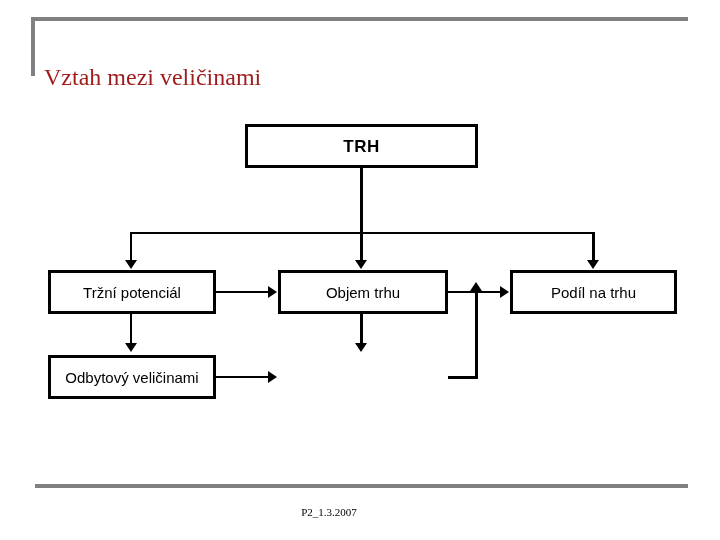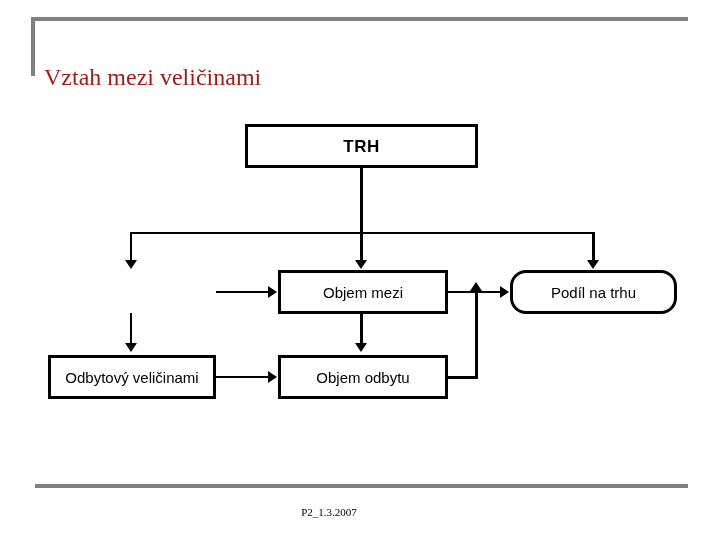--- a/index.html
+++ b/index.html
@@ -145,36 +145,36 @@
   <div class="title-rule-top"></div>
   <div class="title-rule-left"></div>
   <div class="slide-title">Vztah mezi veličinami</div>
 
   <div id="diagram">
 
     <div class="node root" style="left:245px; top:124px; width:233px; height:44px;">
       <span>TRH</span>
     </div>
 
+    <div class="node" style="left:48px; top:270px; width:168px; height:44px;">
+      <span>Tržní potenciál</span>
+    </div>
 
     <div class="node" style="left:278px; top:270px; width:170px; height:44px;">
-      <span>Objem mezi</span>
-    </div>
-
-    <div class="node" style="left:510px; top:270px; width:167px; height:44px;border-radius:16px;">
+      <span>Objem trhu</span>
+    </div>
+
+    <div class="node" style="left:510px; top:270px; width:167px; height:44px;">
       <span>Podíl na trhu</span>
     </div>
 
     <div class="node" style="left:48px; top:355px; width:168px; height:44px;">
       <span>Odbytový veličinami</span>
     </div>
 
-    <div class="node" style="left:278px; top:355px; width:170px; height:44px;">
-      <span>Objem odbytu</span>
-    </div>
 
     <div class="ln" style="left:360px; top:167px; width:3px; height:66px;"></div>
 
     <div class="ln" style="left:130px; top:232px; width:464px; height:2px;"></div>
 
     <div class="ln" style="left:130px; top:232px; width:2px; height:30px;"></div>
     <div class="arrow-down" style="left:125px; top:260px;"></div>
 
     <div class="ln" style="left:360px; top:232px; width:3px; height:30px;"></div>
     <div class="arrow-down" style="left:355px; top:260px;"></div>

